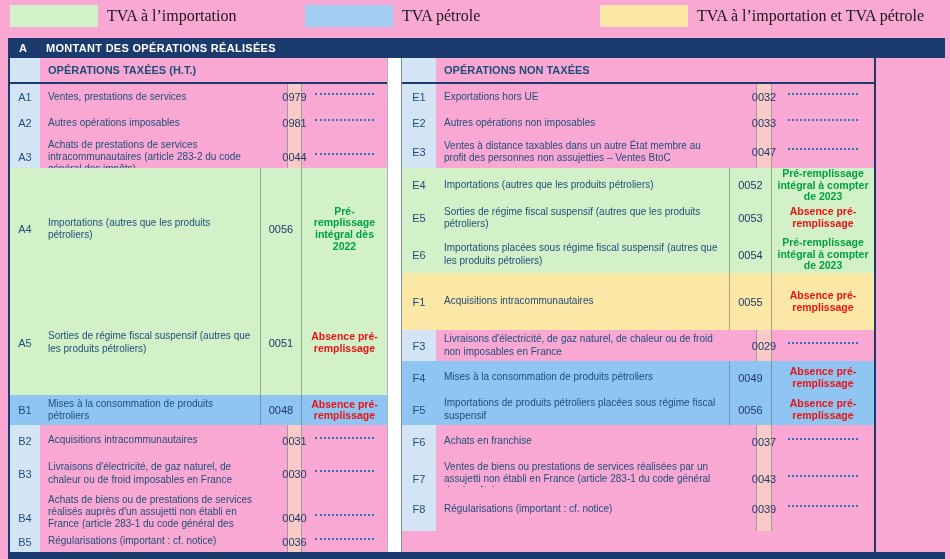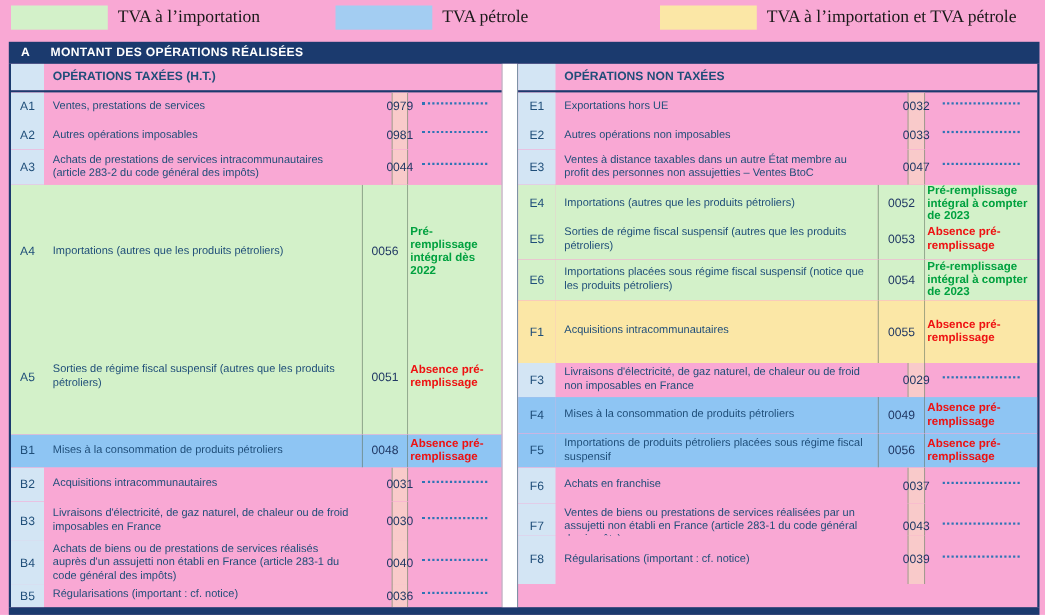--- a/index.html
+++ b/index.html
@@ -21,38 +21,38 @@
   
   .section { position:absolute; top:38px; left:8px; width:937px; height:521px; }
   .sec-bar { height:20px; background:var(--navy); display:grid; grid-template-columns:30px 1fr; align-items:center; }
   .sec-code { color:#fff; font-weight:bold; font-size:11px; text-align:center; }
   .sec-title { color:#fff; font-weight:bold; font-size:11px; letter-spacing:.3px; padding-left:8px; }
 
   .tables { display:flex; height:494px; }
   .gap { width:13px; background:#fff; }
 
   .table { height:494px; }
-  .t-left  { width:449px; border-left:2px solid var(--navy); border-right:1px solid #a9b4bd; }
+  .t-left  { width:380px; border-left:2px solid var(--navy); border-right:1px solid #a9b4bd; }
   .t-right { width:475px; border-left:1px solid #7e92a6; border-right:2px solid var(--navy); }
 
   .row { display:grid; overflow:hidden; }
   .t-left  .row { grid-template-columns:30px 1fr 42px 85px; }
   .t-right .row { grid-template-columns:34px 1fr 43px 102px; }
 
   .header-row { height:26px; border-bottom:2px solid var(--navy); }
   .header-row .first { background:var(--light-blue); }
   .hdr { grid-column:2/5; display:flex; align-items:center; padding-left:8px;
          font-weight:bold; font-size:11px; color:var(--text-blue); }
 
   .c { display:flex; align-items:center; }
   .c.first { justify-content:center; font-size:11px; color:var(--text-blue); }
   .c.label { padding:3px 8px; font-size:10px; line-height:1.22; color:var(--text-blue); }
   .c.box   { justify-content:center; font-size:11px; color:#203864;
              border-left:1px solid rgba(95,115,95,.55); border-right:1px solid rgba(95,115,95,.55); }
-  .c.note  { justify-content:center; font-weight:bold; font-size:10.5px;
+  .c.note  { justify-content:center; text-align:center; font-weight:bold; font-size:10.5px;
              line-height:1.1; padding:0 2px; }
   .c.note.green { color:var(--note-green); }
   .c.note.red   { color:var(--note-red); }
   .dots { width:72%; border-bottom:2px dotted var(--dots-blue); transform:translateY(-3px); }
 
   
   .cat-plain .first { background:var(--light-blue); }
   .cat-plain .box   { background:var(--pink);margin-left:27px; }
   
   .cat-importation .c         { background:var(--green); }
@@ -225,21 +225,21 @@
               <div class="c note green">Pré-remplissage intégral à compter de 2023</div>
             </div>
             <div class="row cat-importation">
               <div class="c first">E5</div>
               <div class="c label">Sorties de régime fiscal suspensif (autres que les produits pétroliers)</div>
               <div class="c box">0053</div>
               <div class="c note red">Absence pré-remplissage</div>
             </div>
             <div class="row cat-importation">
               <div class="c first">E6</div>
-              <div class="c label">Importations placées sous régime fiscal suspensif (notice que les produits pétroliers)</div>
+              <div class="c label">Importations placées sous régime fiscal suspensif (autres que les produits pétroliers)</div>
               <div class="c box">0054</div>
               <div class="c note green">Pré-remplissage intégral à compter de 2023</div>
             </div>
             <div class="row cat-importation-petrole">
               <div class="c first">F1</div>
               <div class="c label">Acquisitions intracommunautaires</div>
               <div class="c box">0055</div>
               <div class="c note red">Absence pré-remplissage</div>
             </div>
             <div class="row cat-plain">

